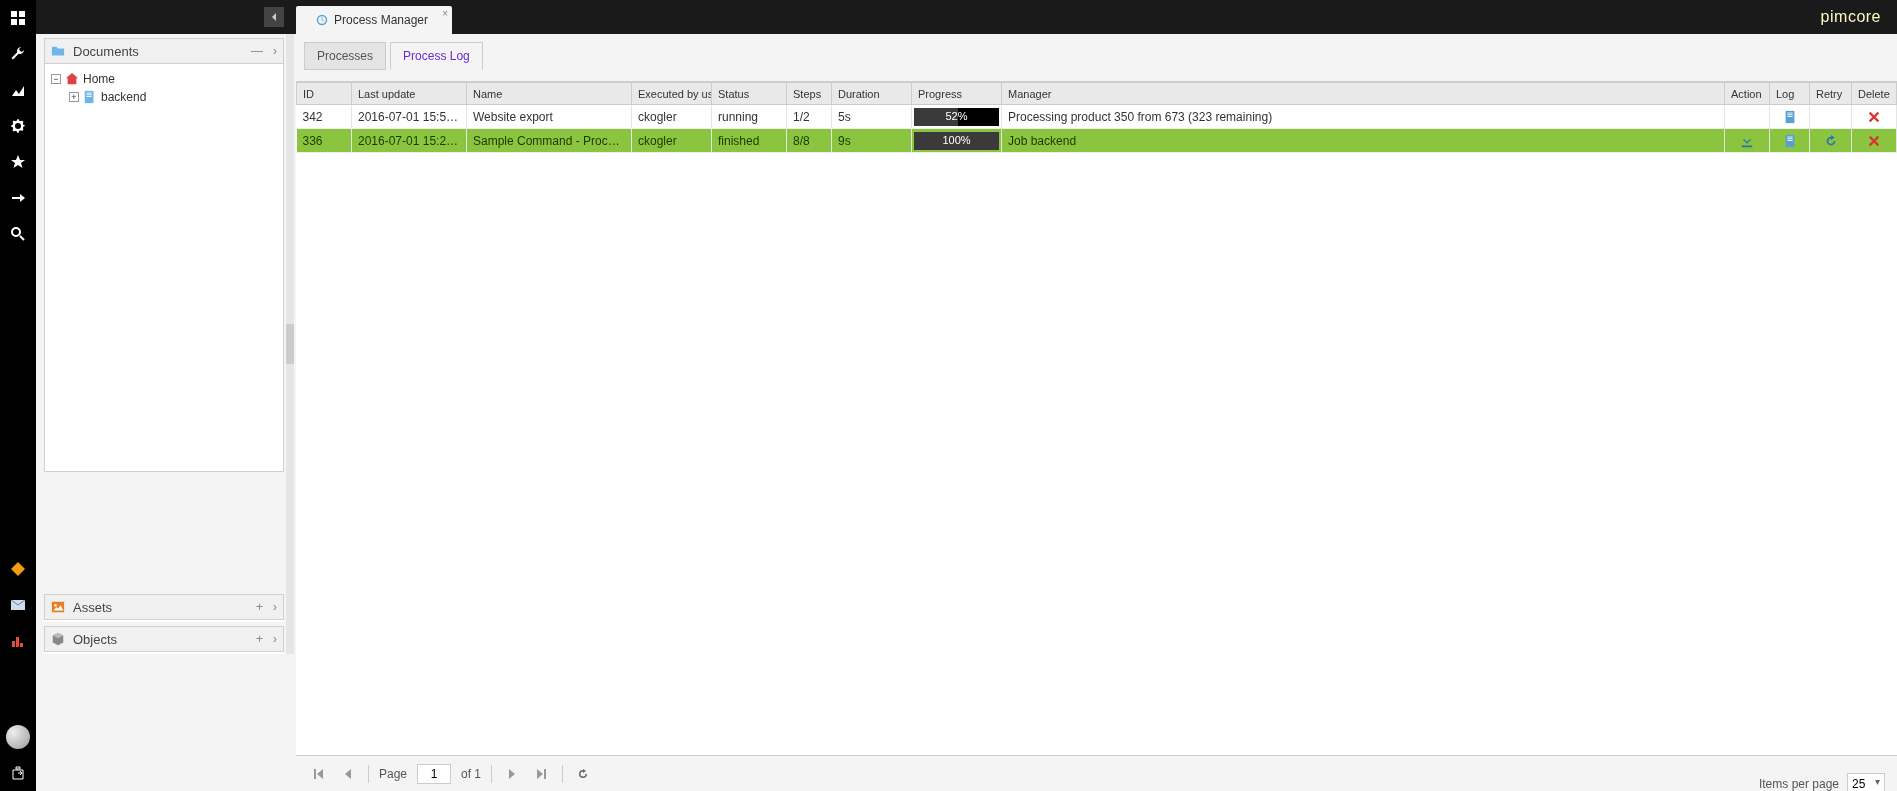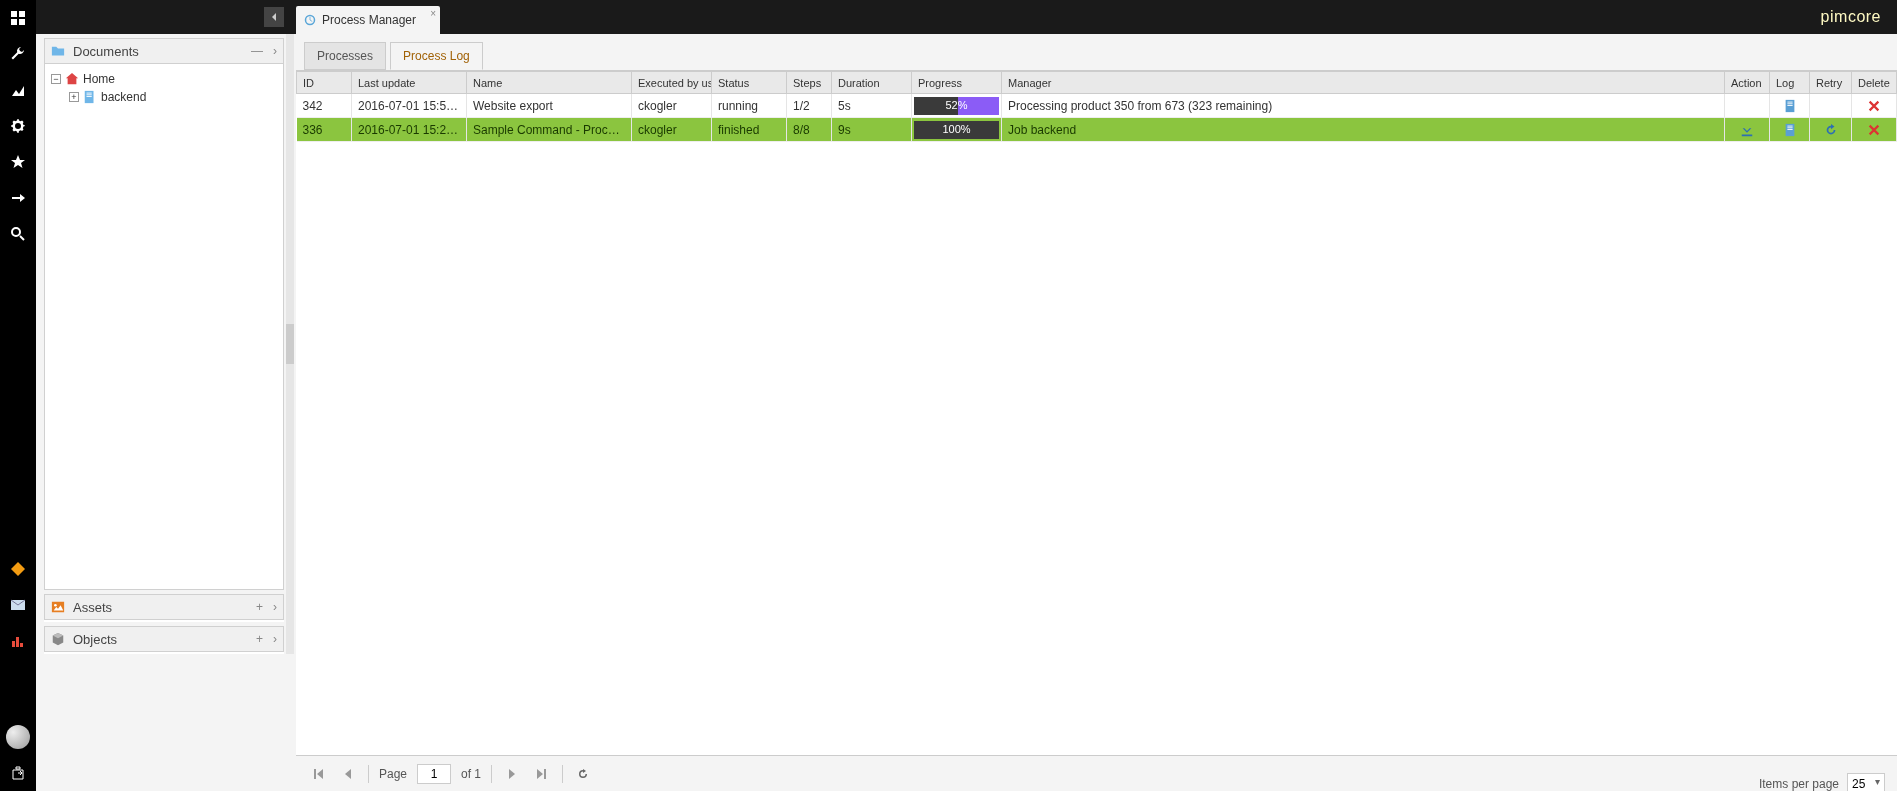--- a/index.html
+++ b/index.html
@@ -13,66 +13,66 @@
 .iconbar .ib-icon.orange svg { fill: #f39c12; }
 .iconbar .ib-icon.blue svg { fill: #b0c4d2; }
 .iconbar .ib-icon.red svg { fill: #e74c3c; }
 .iconbar .avatar { width: 24px; height: 24px; border-radius: 50%; background: radial-gradient(circle at 30% 30%, #eee, #999); margin: 6px; }
 
 
 .topbar { position: absolute; left: 36px; top: 0; right: 0; height: 34px; background: #1a1a1a; display: flex; align-items: flex-end; padding-left: 260px; }
 .topbar .collapse-handle { position: absolute; left: 228px; top: 7px; width: 20px; height: 20px; background: #444; display: flex; align-items: center; justify-content: center; cursor: pointer; }
 .topbar .collapse-handle svg { fill: #ccc; width: 10px; height: 10px; }
 .topbar .brand { position: absolute; right: 16px; top: 8px; color: #fef9c3; font-size: 16px; font-weight: 300; letter-spacing: 0.5px; }
-.topbar .tab { background: #f4f4f4; height: 28px; margin-top: 6px; display: flex; align-items: center; padding: 0 24px 0 8px; position: relative; font-size: 12px; color: #333; border-radius: 2px 2px 0 0; }
+.topbar .tab { background: #f4f4f4; height: 28px; margin-top: 6px; display: flex; align-items: center; padding: 0 24px 0 20px; position: relative; font-size: 12px; color: #333; border-radius: 2px 2px 0 0; }
 .topbar .tab .close-x { position: absolute; right: 4px; top: 2px; font-size: 10px; color: #888; cursor: pointer; }
 .topbar .tab svg { width: 12px; height: 12px; margin-right: 6px; fill: #5aa6d8; }
 
 
 .sidepanel { position: absolute; left: 44px; width: 240px; background: #fff; }
-.sp-docs { top: 38px; height: 552px; }
+.sp-docs { top: 38px; height: 434px; }
 .sp-assets { top: 594px; height: 28px; }
 .sp-objects { top: 626px; height: 28px; }
 .sp-head { height: 26px; background: #f0f0f0; border: 1px solid #d0d0d0; display: flex; align-items: center; padding: 0 6px; font-size: 13px; color: #444; }
 .sp-head .folder-ic { width: 14px; height: 14px; margin-right: 8px; }
 .sp-head .sp-tools { margin-left: auto; display: flex; gap: 10px; color: #888; }
 .sp-head .sp-tools span { cursor: pointer; font-size: 12px; }
 .sp-body { padding: 6px 4px; background: #fff; border: 1px solid #d0d0d0; border-top: none; height: calc(100% - 26px); overflow: auto; }
 .tree-row { display: flex; align-items: center; height: 18px; padding-left: 2px; font-size: 12px; color: #333; cursor: pointer; }
 .tree-row.child { padding-left: 20px; }
 .tree-toggle { width: 10px; height: 10px; border: 1px solid #999; display: flex; align-items: center; justify-content: center; font-size: 9px; line-height: 1; margin-right: 4px; background: #fff; }
 .tree-ic { width: 14px; height: 14px; margin-right: 4px; }
 
 
 .splitter { position: absolute; left: 286px; top: 34px; width: 8px; height: 620px; background: #e6e6e6; cursor: col-resize; }
 .splitter .grip { position: absolute; left: 0; top: 290px; width: 8px; height: 40px; background: #ccc; }
 
 
 .main { position: absolute; left: 296px; top: 34px; right: 0; bottom: 0; background: #f4f4f4; display: flex; flex-direction: column; }
 .tabs-row { display: flex; gap: 4px; padding: 8px 8px 0 8px; }
 .tabs-row .mtab { padding: 6px 12px; background: #e4e4e4; border: 1px solid #ccc; font-size: 12px; color: #555; cursor: pointer; }
-.tabs-row .mtab.active { background: #f4f4f4; color: #a16207; border-bottom-color: #f4f4f4; }
+.tabs-row .mtab.active { background: #f4f4f4; color: #6d28d9; border-bottom-color: #f4f4f4; }
 
 .toolbar { display: flex; align-items: center; gap: 8px; padding: 8px 10px; }
 .toolbar .chk { width: 14px; height: 14px; }
 .toolbar .num-wrap { display: flex; align-items: center; border: 1px solid #ccc; background: #fff; height: 24px; }
 .toolbar .num-wrap input { width: 30px; border: none; text-align: center; font-size: 12px; outline: none; }
 .toolbar .num-wrap .spin { display: flex; flex-direction: column; border-left: 1px solid #ccc; }
 .toolbar .num-wrap .spin span { width: 14px; height: 11px; display: flex; align-items: center; justify-content: center; font-size: 8px; color: #666; cursor: pointer; }
 .toolbar .btn { display: flex; align-items: center; gap: 6px; padding: 4px 10px; background: #fff; border: 1px solid #ccc; font-size: 12px; color: #444; cursor: pointer; height: 24px; }
 .toolbar .btn svg { width: 12px; height: 12px; fill: #d33; }
 
 
-.grid-wrap { flex: 1; margin: 0 0 0 0; border-top: 1px solid #ccc; background: #fff; overflow: hidden; position: relative; }
+.grid-wrap { flex: 1; margin: 11px 0 0 0; border-top: 1px solid #ccc; background: #fff; overflow: hidden; position: relative; }
 .grid { width: 100%; border-collapse: collapse; table-layout: fixed; }
 .grid th { background: #e9e9e9; border: 1px solid #ccc; font-size: 11px; font-weight: normal; text-align: left; padding: 4px 6px; color: #333; height: 22px; overflow: hidden; white-space: nowrap; }
 .grid td { border-right: 1px solid #e5e5e5; border-bottom: 1px solid #eee; padding: 4px 6px; font-size: 12px; height: 24px; overflow: hidden; white-space: nowrap; text-overflow: ellipsis; }
 .grid tr.finished td { background: #8bc53f; color: #1a3a00; }
 .progress-cell { padding: 2px !important; }
-.progress-bar { background: #8b5cf6; height: 18px; position: relative; color: #fff; font-size: 11px; }
+.progress-bar { background: #000000; height: 18px; position: relative; color: #fff; font-size: 11px; }
 .progress-fill { background: #3a3a3a; height: 100%; }
 .progress-txt { position: absolute; width: 100%; text-align: center; top: 2px; left: 0; font-size: 11px; }
 .icon-cell { text-align: center !important; }
 .icon-cell svg { width: 14px; height: 14px; vertical-align: middle; }
 
 
 .paging { height: 36px; border-top: 1px solid #ccc; background: #f4f4f4; display: flex; align-items: center; padding: 0 12px; gap: 10px; font-size: 12px; color: #555; }
 .paging .pg-btn { width: 20px; height: 20px; display: flex; align-items: center; justify-content: center; cursor: pointer; color: #999; }
 .paging .pg-btn svg { width: 12px; height: 12px; fill: #999; }
 .paging .sep { width: 1px; height: 18px; background: #ccc; }

